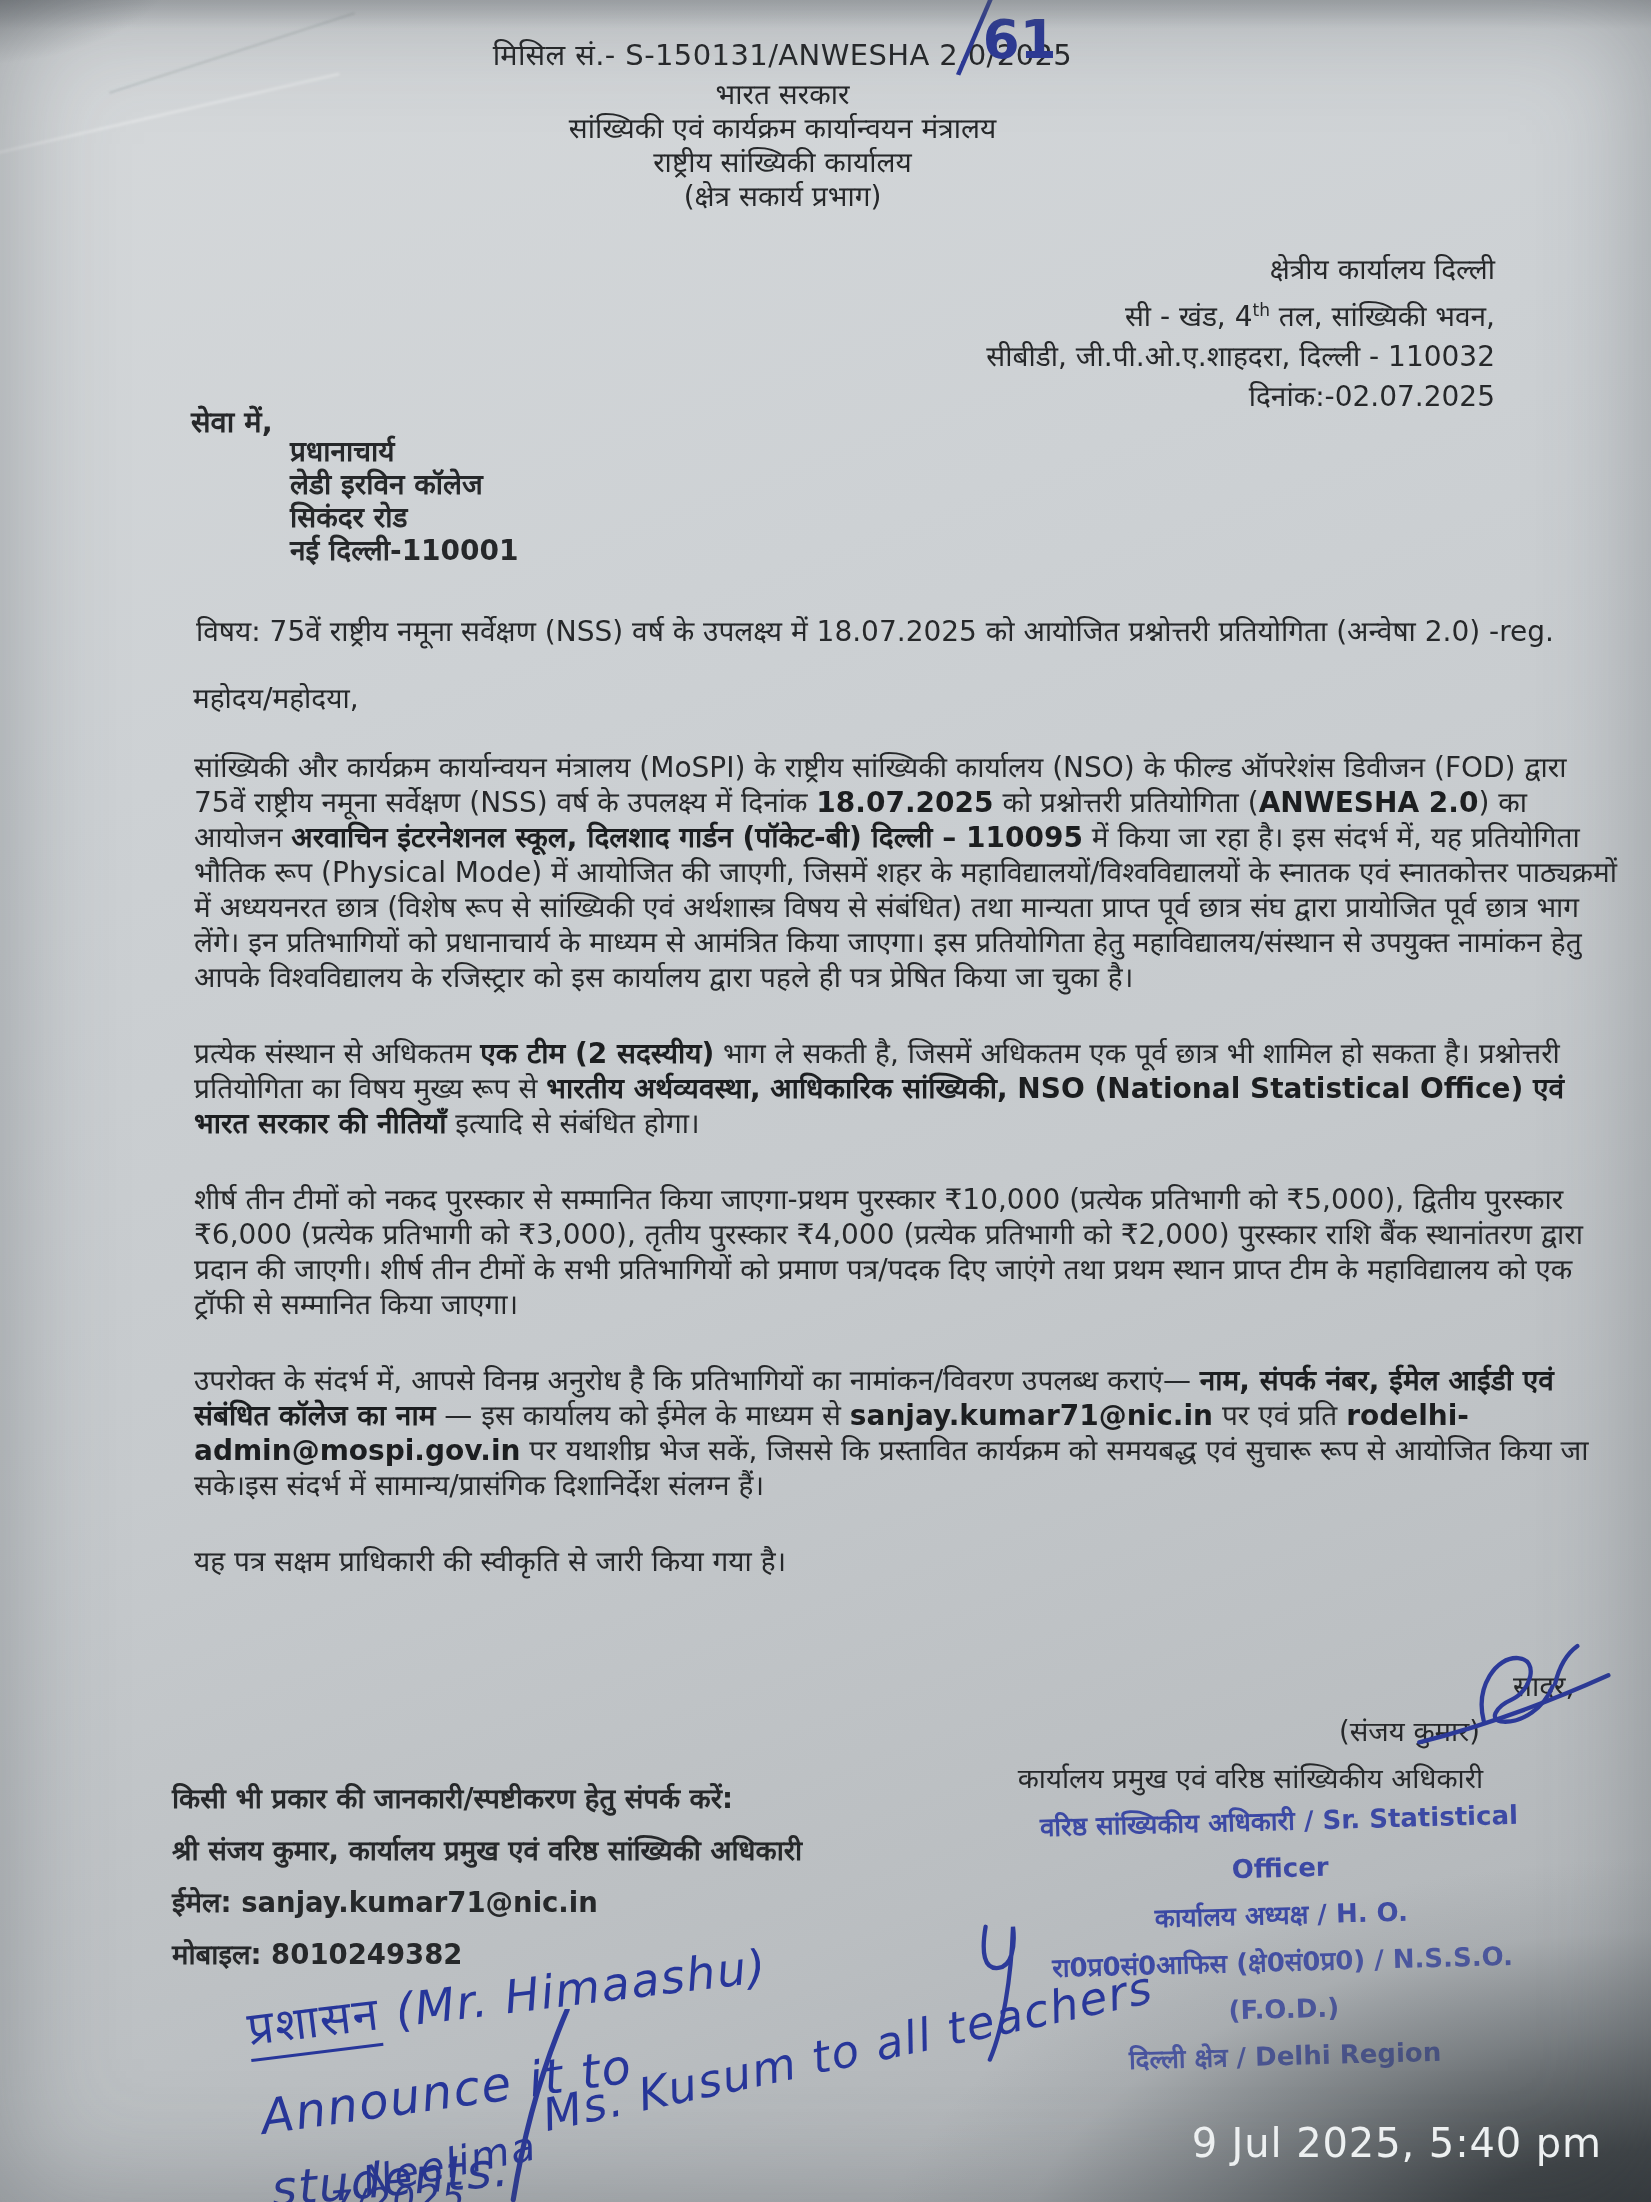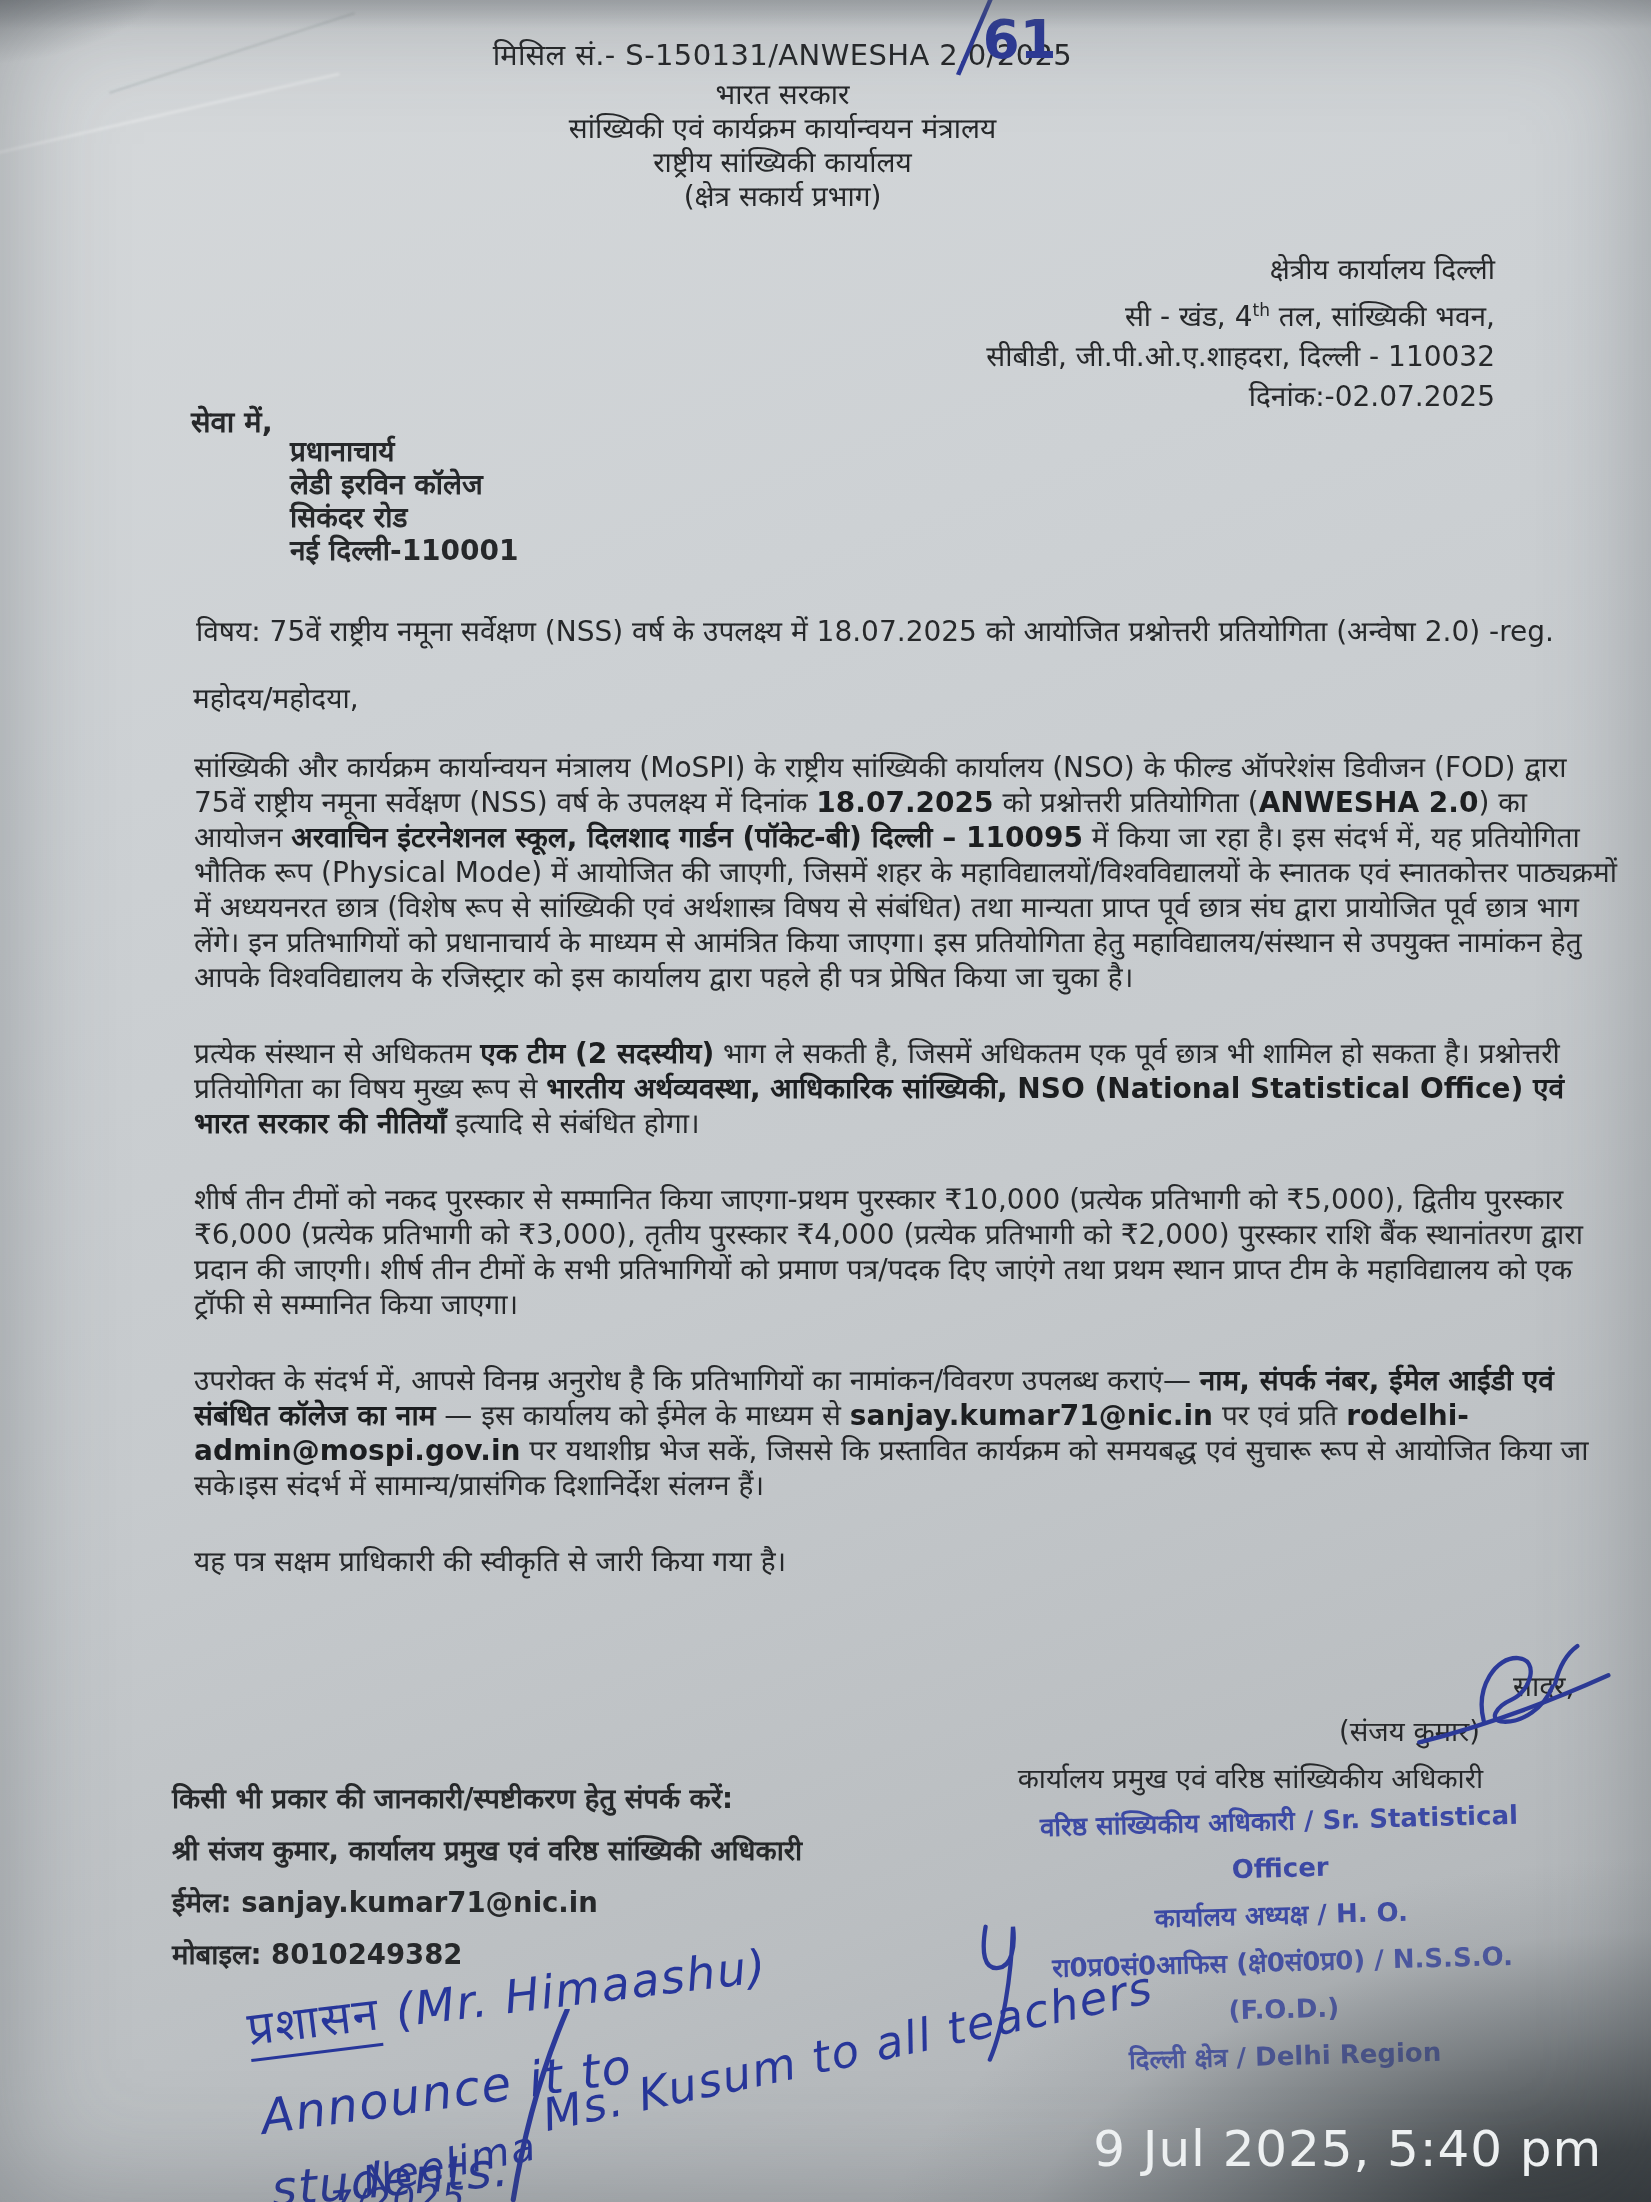--- a/index.html
+++ b/index.html
@@ -51,21 +51,21 @@
   .hand{position:absolute;z-index:3;color:#27369a;font-style:italic;letter-spacing:1.7px;white-space:nowrap;}
   .note1{left:251px;top:1996px;font-size:46px;transform:rotate(-7deg);transform-origin:left bottom;}
   .note1 .und{border-bottom:3.4px solid currentColor;padding-bottom:3.4px;font-style:normal;}
   .note2{left:265px;top:2089px;font-size:48px;transform:rotate(-8deg);transform-origin:left bottom;}
   .note3{left:274px;top:2161px;font-size:48px;transform:rotate(-5deg);transform-origin:left bottom;}
   .note4a{left:368px;top:2158px;font-size:40px;transform:rotate(-12deg);transform-origin:left bottom;}
   .note4b{left:331px;top:2184px;font-size:36px;transform:rotate(-4deg);transform-origin:left bottom;}
   .note5{left:549px;top:2089px;font-size:45px;transform:rotate(-12deg);transform-origin:left bottom;}
   .svg-abs{position:absolute;z-index:3;}
 
-  .timestamp{position:absolute;right:50px;top:2120px;z-index:6;color:#edf0f1;font-size:50px;
+  .timestamp{position:absolute;right:50px;top:2120px;z-index:6;color:#edf0f1;font-size:40px;
        letter-spacing:0.9px;font-weight:400;}
 </style>
 </head>
 <body>
 
 <div class="photo">
 
   <div class="crease1"></div>
   <div class="crease2"></div>
 

